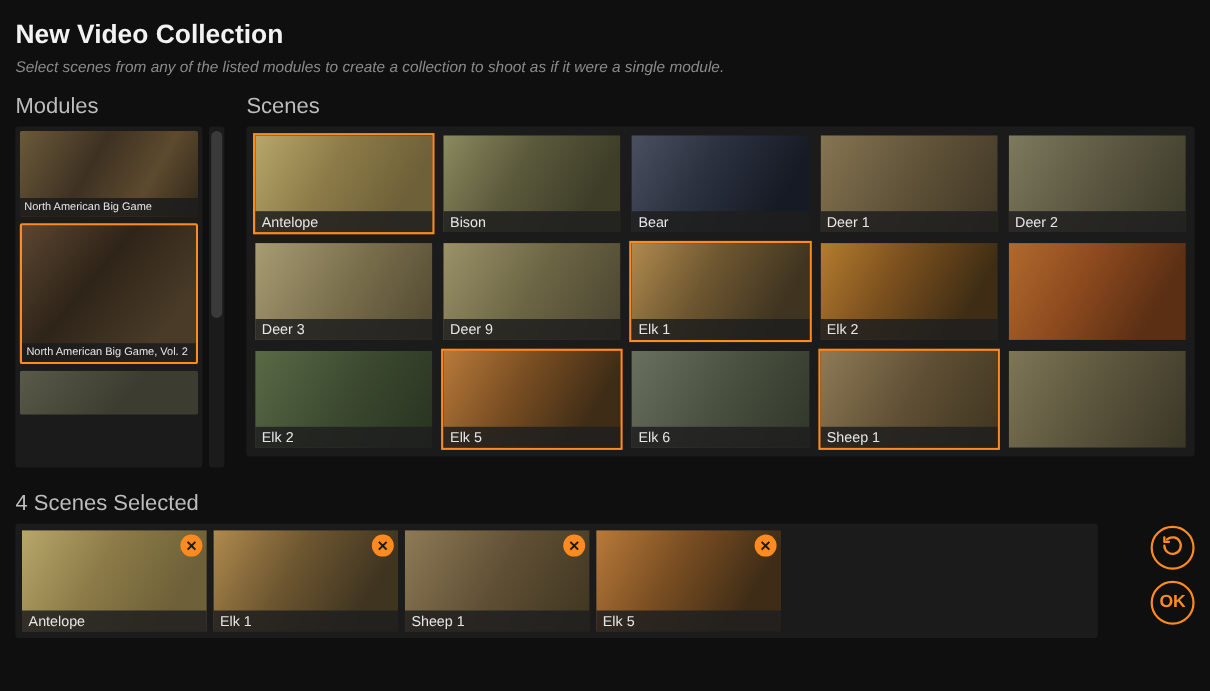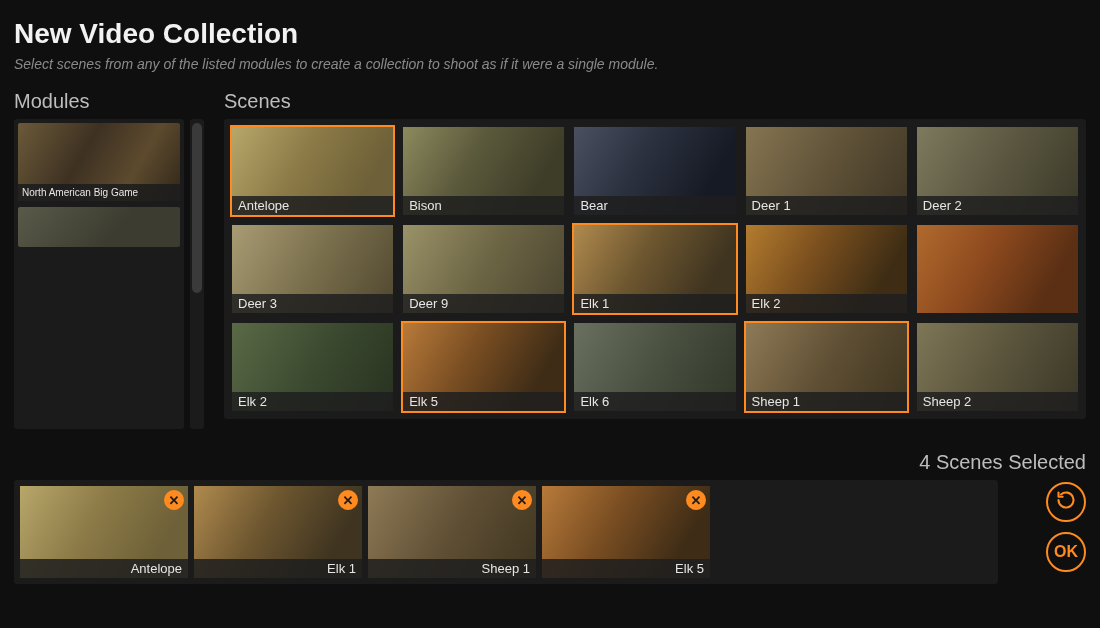--- a/index.html
+++ b/index.html
@@ -7,21 +7,21 @@
     width: 1100px; height: 628px;
     background: #0f0f0f;
     font-family: "Segoe UI", Arial, sans-serif;
     color: #d8d8d8;
     overflow: hidden;
   }
   .page {
     padding: 18px 14px 10px 14px;
   }
   .title {
-    font-size: 28px;
+    font-size: 24px;
     font-weight: 700;
     color: #f2f2f2;
     margin-bottom: 6px;
   }
   .subtitle {
     font-size: 14px;
     font-style: italic;
     color: #8a8a8a;
     margin-bottom: 18px;
   }
@@ -136,21 +136,21 @@
   .bg-elk1     { background: linear-gradient(120deg,#b08a4e,#6e5730 40%,#3f3420 80%); }
   .bg-elk2     { background: linear-gradient(120deg,#b47c2e,#7a4f1e 40%,#3e2d14 80%); }
   .bg-elk3     { background: linear-gradient(120deg,#b06a2e,#8e4a1e 40%,#5a2f14 80%); }
   .bg-elk4     { background: linear-gradient(120deg,#5a6a46,#3c4a30 50%,#283220); }
   .bg-elk5     { background: linear-gradient(120deg,#b87a3a,#7a4e22 40%,#3e2c16 80%); }
   .bg-elk6     { background: linear-gradient(120deg,#6a7060,#4a5040 50%,#303628); }
   .bg-sheep1   { background: linear-gradient(120deg,#8e7a56,#5f4f34 50%,#3e3420); }
   .bg-sheep2   { background: linear-gradient(120deg,#7e7656,#5a543c 50%,#3a3626); }
 
   
-  .selected-block { margin-top: 22px; text-align: right; }
+  .selected-block { margin-top: 22px; }
   .selected-label {
     font-size: 20px;
     color: #bdbdbd;
     margin-bottom: 6px;
   }
   .bottom-row {
     display: flex;
     align-items: flex-start;
     gap: 12px;
   }
@@ -224,20 +224,24 @@
   <div class="main-row">
 
     <div class="modules-col">
       <div class="section-label">Modules</div>
       <div class="modules-wrap">
         <div class="modules-list" id="modules-list">
             <div class="module-card partial-top">
               <div class="module-img "></div>
               <div class="module-caption">North American Big Game</div>
             </div>
+            <div class="module-card selected">
+              <div class="module-img m2"></div>
+              <div class="module-caption">North American Big Game, Vol. 2</div>
+            </div>
             <div class="module-card partial-bot">
               <div class="module-img m3"></div>
             </div>
           </div>
         <div class="scroll-track">
           <div class="scroll-thumb"></div>
         </div>
       </div>
     </div>
 
@@ -295,21 +299,20 @@
             <div class="scene-card">
               <div class="scene-img bg-elk6"></div>
               <div class="scene-caption">Elk 6</div>
             </div>
             <div class="scene-card selected">
               <div class="scene-img bg-sheep1"></div>
               <div class="scene-caption">Sheep 1</div>
             </div>
             <div class="scene-card">
               <div class="scene-img bg-sheep2"></div>
-              <div class="scene-caption">Sheep 2</div>
             </div>
           </div>
       </div>
     </div>
   </div>
 
   <div class="selected-block">
     <div class="selected-label">4 Scenes Selected</div>
     <div class="bottom-row">
       <div class="selected-strip" id="selected-strip">

